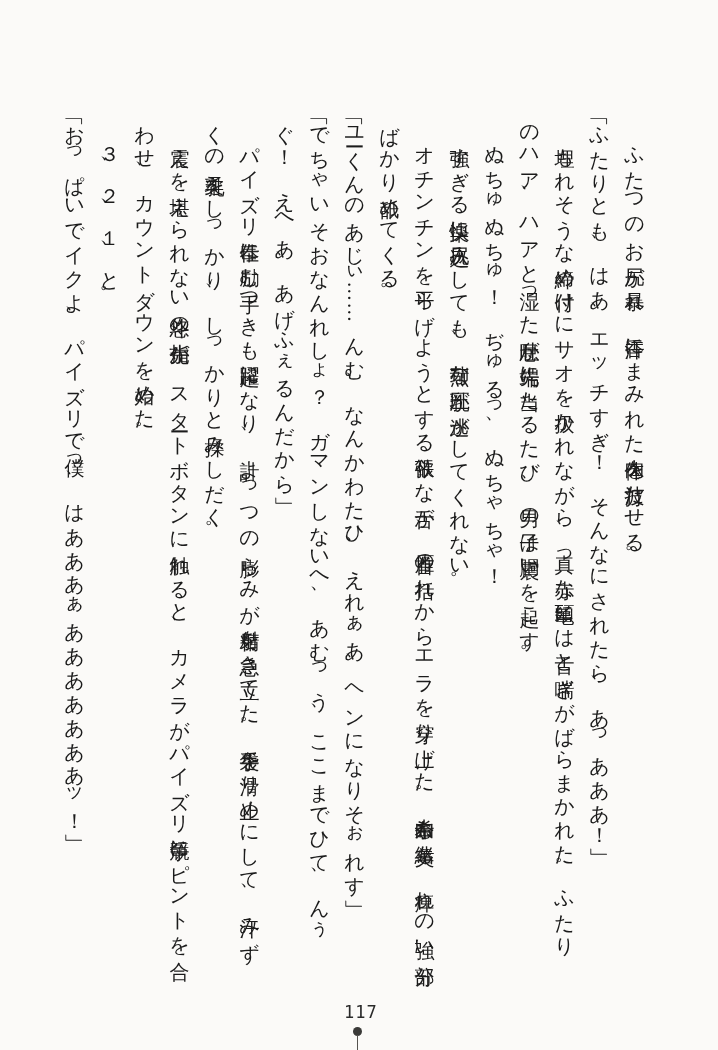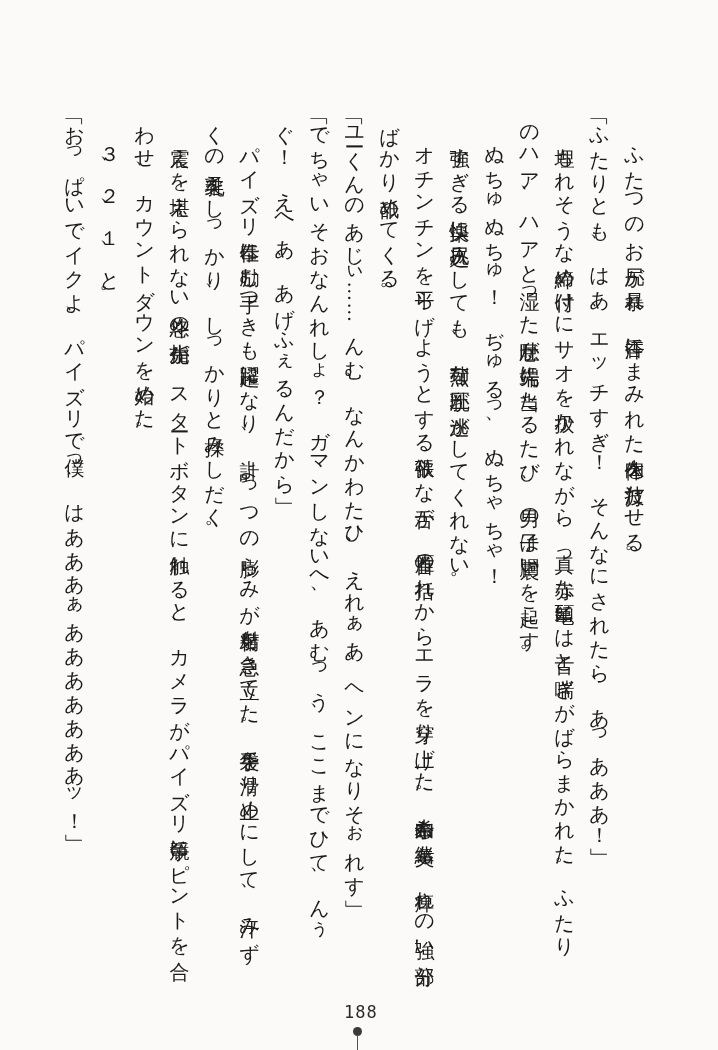--- a/index.html
+++ b/index.html
@@ -96,20 +96,20 @@
     <p class="indent">オチンチンを平らげようとする欲張りな舌が、雁首の括れからエラを穿り上げた。由希奈も美緒も、痺れの強い部分ばかり舐めてくる。</p>
     <p>「ユーくんのあじぃ……んむ、なんかわたひ、えれぁあ、ヘンになりそぉれす」</p>
     <p>「でちゃいそおなんれしょ？　ガマンしないへ、あむっう、ここまでひて、んぅぐ！　えへあ、あげふぇるんだから」</p>
     <p class="indent">パイズリ奉仕に励む手つきも躍起になり、計よっつの膨らみが射精を急き立てた。手袋を滑り止めにして、汗みずくの柔乳をしっかり、しっかりと揉みしだく。</p>
     <p class="indent">震えを堪えられない悠斗の指先が、スタートボタンに触れると、カメラがパイズリ競争にピントを合わせ、カウントダウンを始めた。</p>
     <p class="indent">３、２、１、と。</p>
     <p>「おっぱいでイクよ、パイズリで僕っ、はあああぁあああああああッ！」</p>
   </div>
 
   <div class="page-footer">
-    <div class="page-number">188</div>
+    <div class="page-number">117</div>
     <div class="binding-mark">
       <span class="dot"></span>
       <span class="stem"></span>
     </div>
   </div>
 
 </div>
 
 </body></html>

